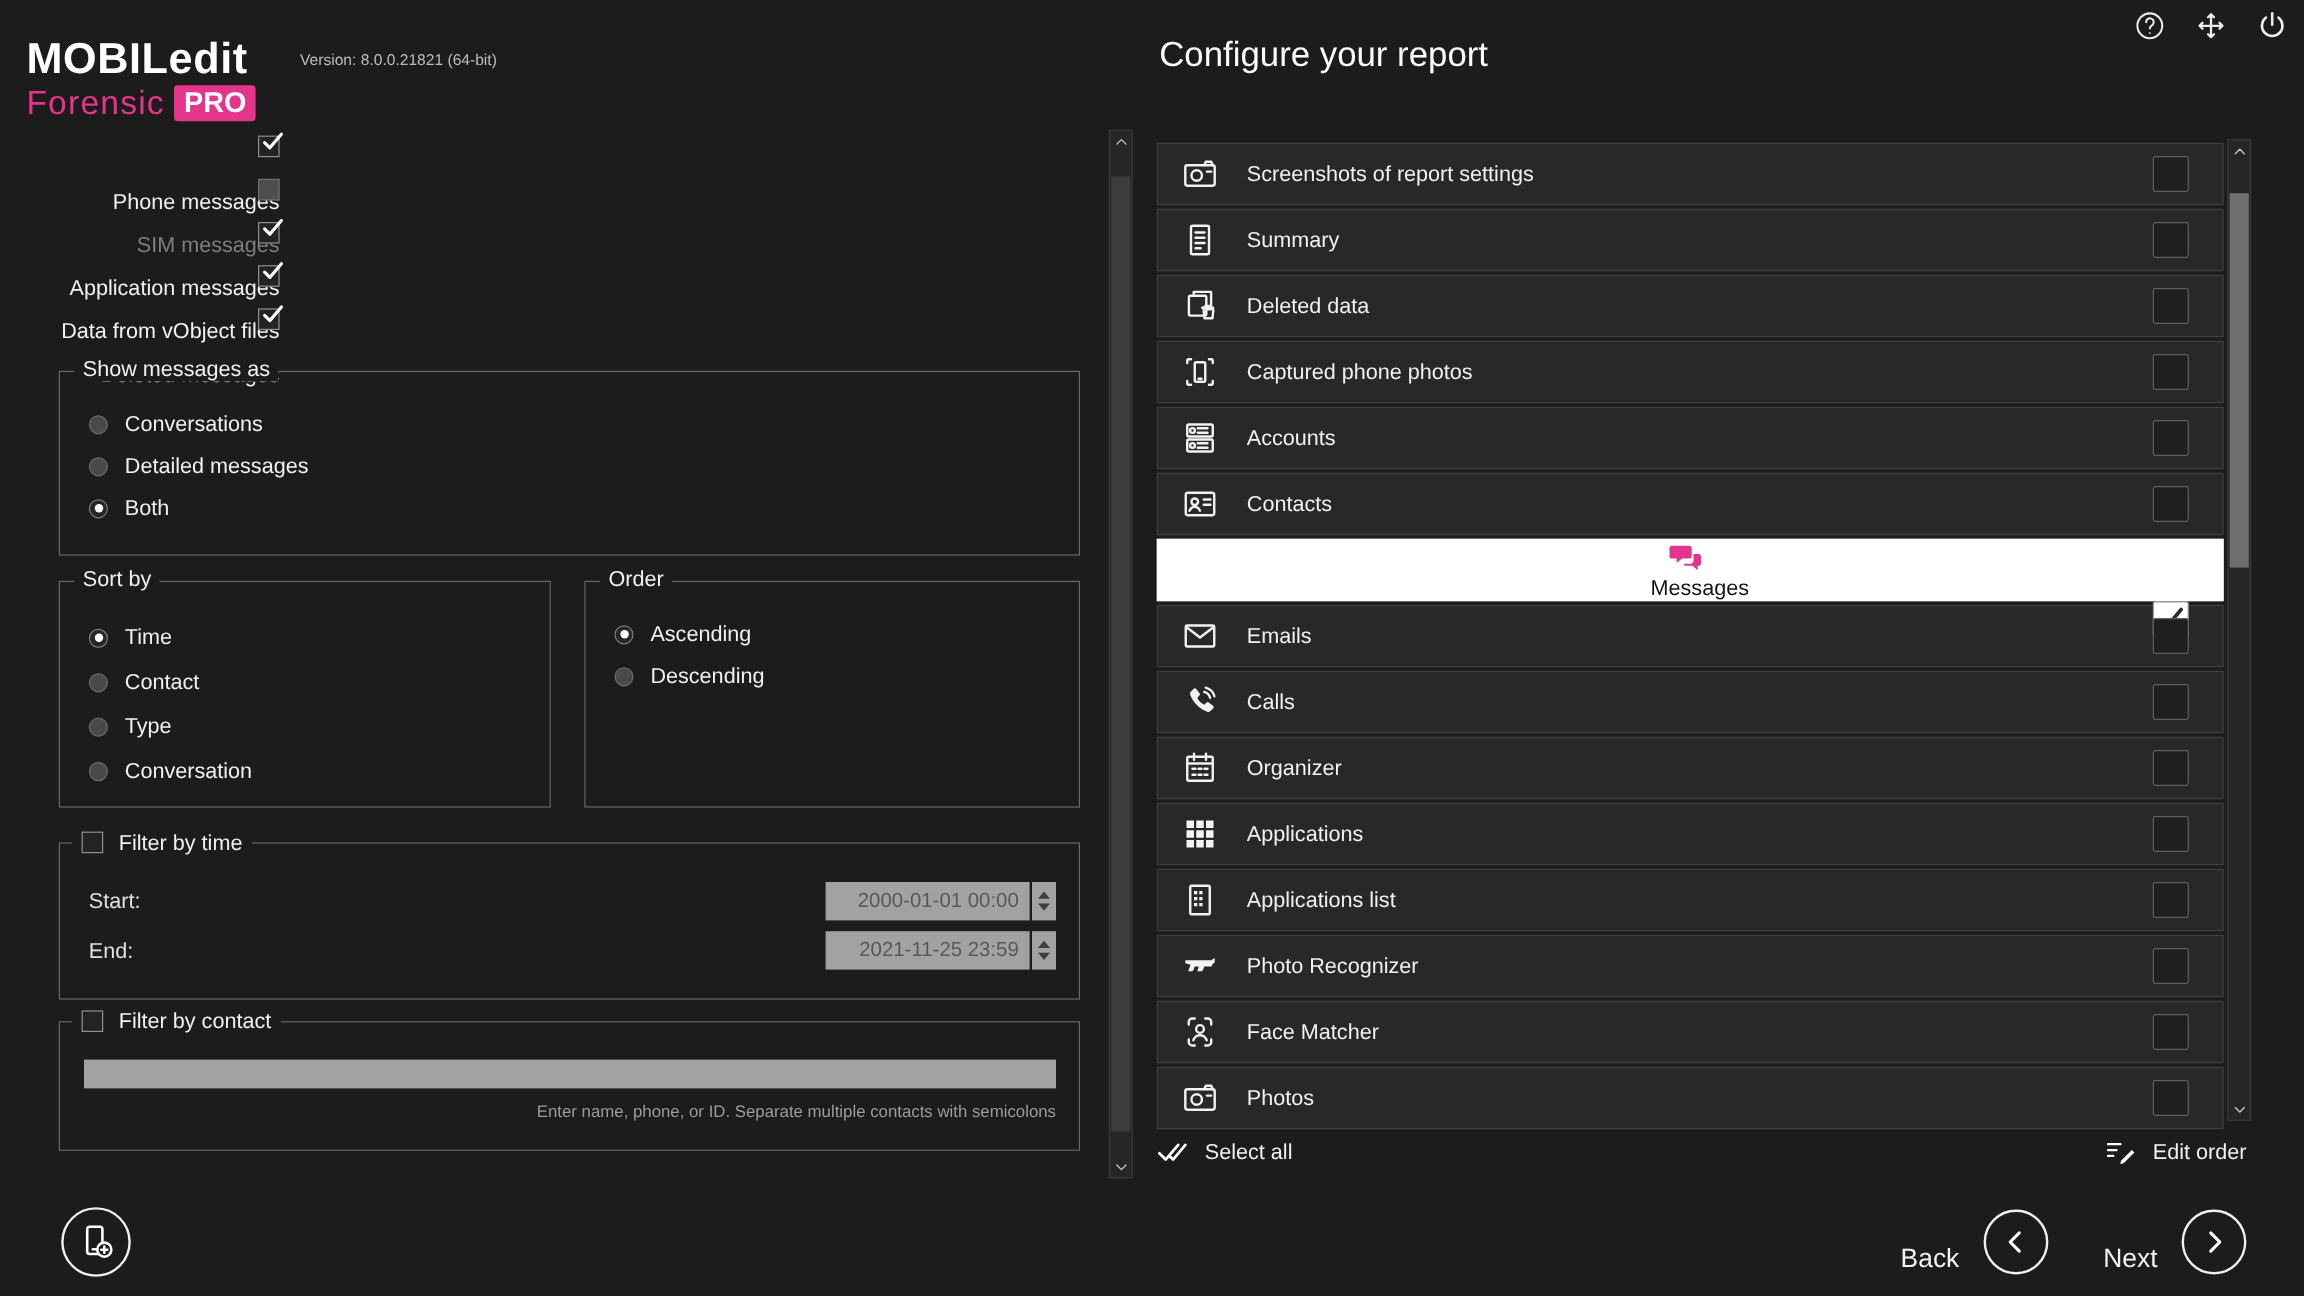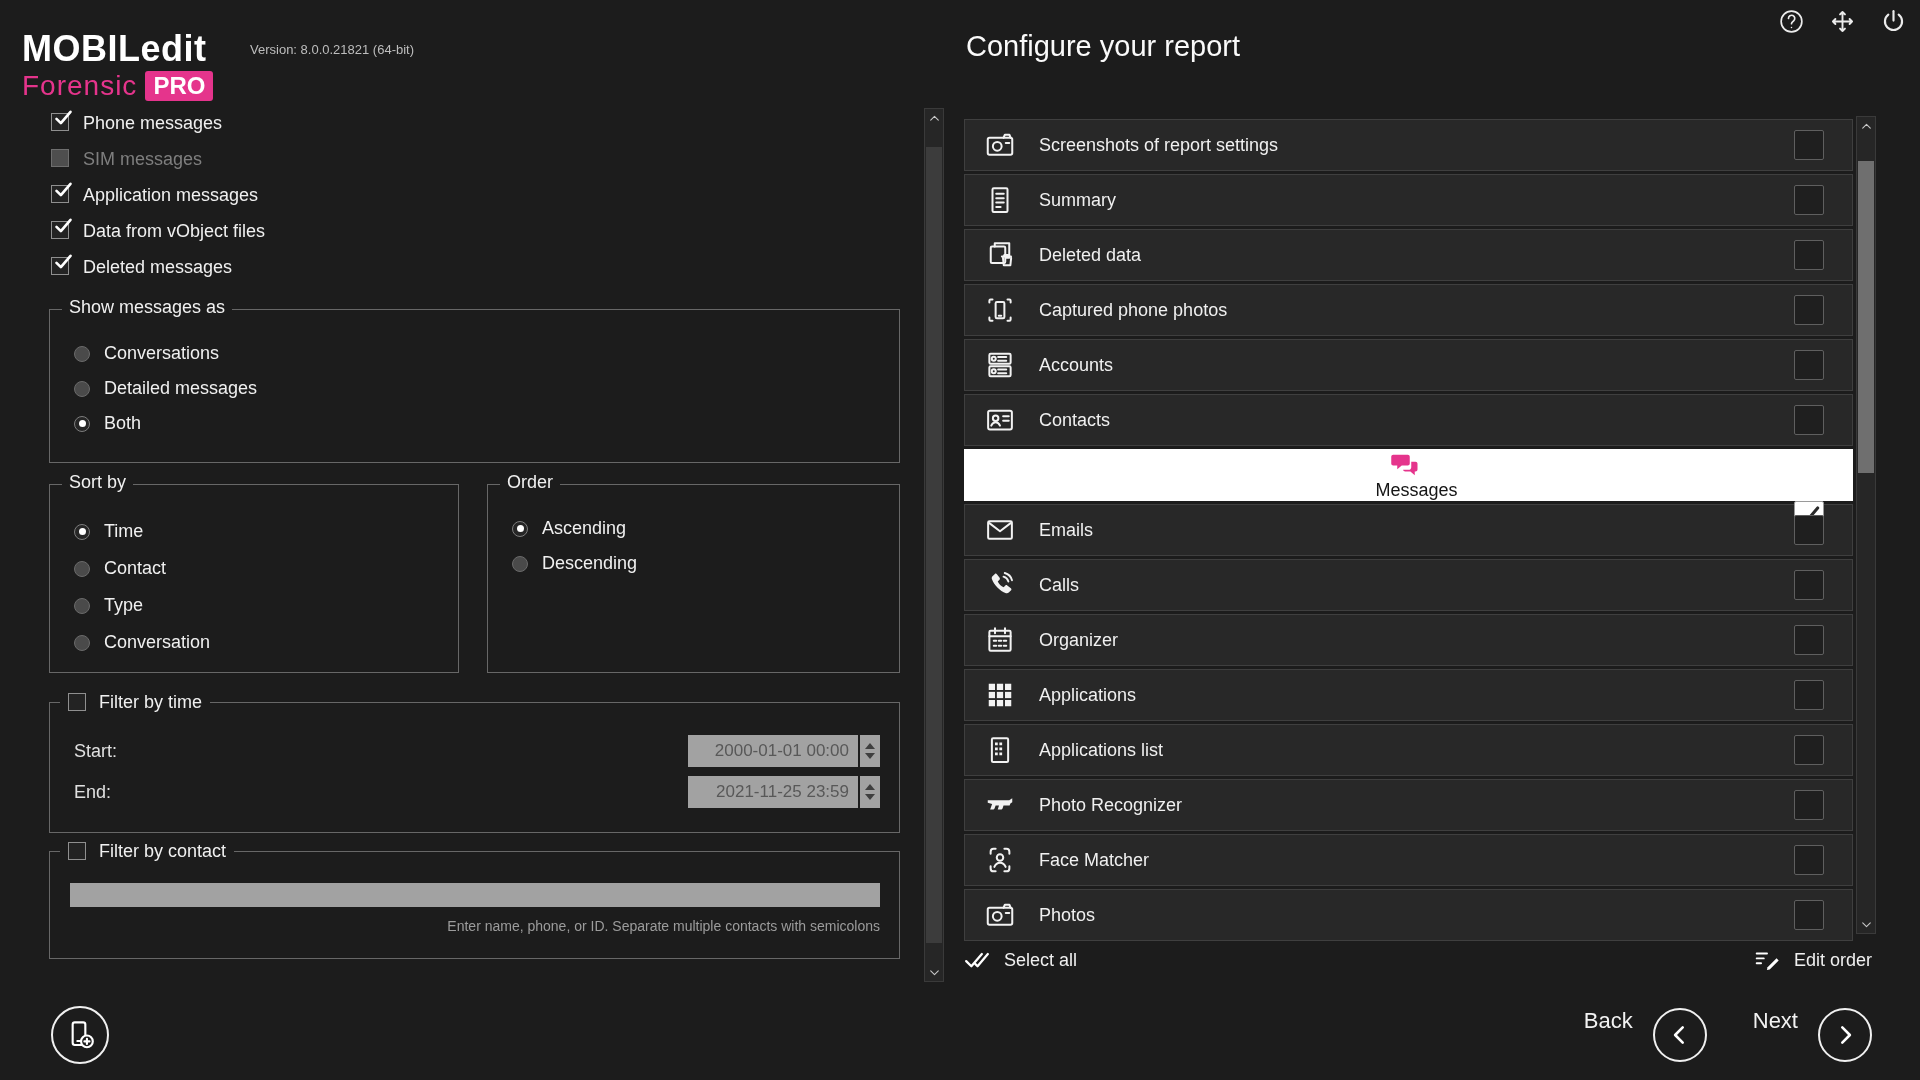--- a/index.html
+++ b/index.html
@@ -17,21 +17,21 @@
   .version{position:absolute;left:250px;top:42px;font-size:13px;color:#bdbdbd;}
   .page-title{position:absolute;left:1103px;top:30px;transform:translateX(-50%);font-size:29px;font-weight:400;color:#fafafa;white-space:nowrap;}
   .hicon{position:absolute;top:8px;width:27px;height:27px;color:#ececec;}
   .hicon svg{width:27px;height:27px;display:block;}
 
   
   .cb{width:18px;height:18px;background:#232323;border:1px solid #8f8f8f;position:relative;flex:none;display:inline-block;}
   .cb svg{position:absolute;left:1px;top:-7px;width:21px;height:21px;color:#fff;}
   .cb-label{font-size:18px;}
   .cb-list{position:absolute;left:51px;top:113px;}
-  .cb-list .cb-row{display:flex;align-items:flex-start;gap:14px;height:36px;}
+  .cb-list .cb-row{display:flex;align-items:flex-end;gap:27px;height:36px;flex-direction:column;}
   .cb-row.disabled .cb{background:#4e4e4e;border-color:#6e6e6e;}
   .cb-row.disabled .cb-label{color:#7e7e7e;}
 
   .radio-row{display:flex;align-items:center;gap:14px;height:35px;}
   .g-sort .radio-row{height:37px;}
   .radio{width:16px;height:16px;border-radius:50%;background:#4a4a4a;border:1px solid #6a6a6a;position:relative;flex:none;}
   .radio.sel{background:#262626;border-color:#7d7d7d;}
   .radio.sel::after{content:"";position:absolute;inset:3.5px;border-radius:50%;background:#fff;}
   .radio-label{font-size:18px;}
 
@@ -84,21 +84,21 @@
   .report-row.selected .row-cb svg{color:#2b2b2b;}
 
   .actions{position:absolute;left:964px;top:938px;width:908px;height:44px;display:flex;align-items:center;justify-content:space-between;}
   .action{display:flex;align-items:center;gap:14px;}
   .action-icon svg{width:26px;height:26px;color:#fff;display:block;}
   .action-label{font-size:18px;}
 
   
   .footer-phone{position:absolute;left:51px;top:1006px;width:58px;height:58px;border:2px solid #f0f0f0;border-radius:50%;display:flex;align-items:center;justify-content:center;}
   .fp-icon svg{width:32px;height:32px;display:block;color:#fff;}
-  .footer-nav{position:absolute;right:48px;top:1008px;display:flex;align-items:flex-start;}
+  .footer-nav{position:absolute;right:48px;top:1008px;display:flex;align-items:flex-end;}
   .nav-label{font-size:22px;color:#f2f2f2;}
   .nav-label.next{margin-left:46px;}
   .nav-circle{width:54px;height:54px;border:2px solid #f0f0f0;border-radius:50%;display:flex;align-items:center;justify-content:center;margin-left:20px;flex:none;}
   .nav-circle svg{width:26px;height:26px;display:block;color:#fff;}
 </style>
 </head>
 <body>
 
 <div class="app">
 

